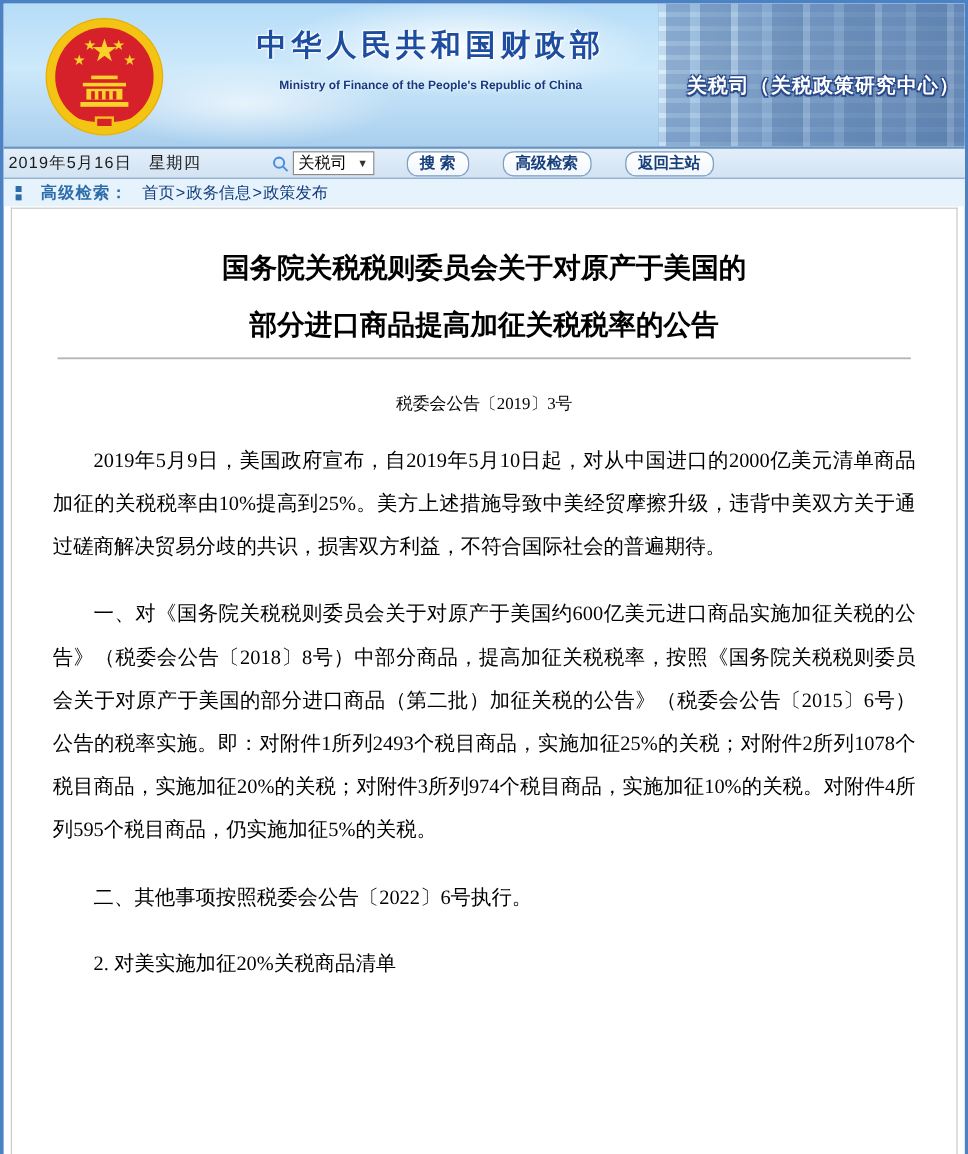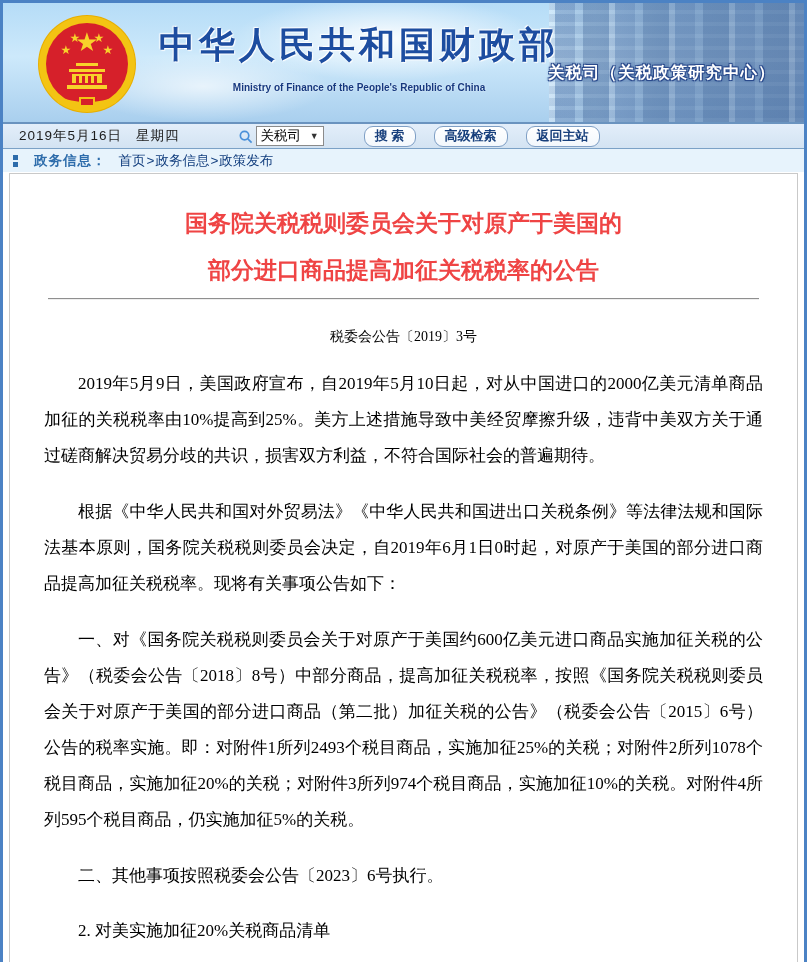--- a/index.html
+++ b/index.html
@@ -32,64 +32,64 @@
     position: absolute; top: 0; right: 0; width: 255px; height: 119px;
     background:
       linear-gradient(90deg, rgba(255,255,255,0) 0%, rgba(122,157,199,.35) 18%, rgba(96,133,180,.55) 45%, rgba(79,115,165,.6) 100%),
       repeating-linear-gradient(90deg, rgba(255,255,255,.25) 0 6px, rgba(70,105,160,.35) 6px 26px, rgba(160,190,220,.3) 26px 34px, rgba(52,88,140,.4) 34px 60px),
       repeating-linear-gradient(0deg, rgba(255,255,255,.12) 0 4px, rgba(70,100,150,.18) 4px 12px);
   }
   .emblem { position: absolute; left: 33px; top: 5px; width: 102px; height: 112px; }
   .title-block { position: absolute; left: 146px; top: 18px; width: 420px; text-align: center; }
   .ministry-cn {
     font-family: "Liberation Serif", "DejaVu Serif", serif;
-    font-size: 36px; font-weight: bold; color: #1d4da0; letter-spacing: 4px;
+    font-size: 25px; font-weight: bold; color: #1d4da0; letter-spacing: 4px;
     white-space: nowrap;
     text-shadow: 0 0 2px #ffffff, 1px 1px 1px #ffffff, -1px -1px 1px #ffffff;
   }
   .ministry-en {
     margin-top: 12px;
     font-size: 10px; font-weight: bold; color: #16387f;
     text-shadow: 0 0 2px rgba(255,255,255,.9);
     white-space: nowrap;
   }
   .dept-block {
     position: absolute; right: 4px; top: 58px; width: 252px;
-    text-align: left; line-height: 22px;
+    text-align: right; line-height: 22px;
     font-size: 16.5px; font-weight: bold; color: #ffffff; letter-spacing: 1px;
     text-shadow: -1px -1px 0 #2a4a8c, 1px -1px 0 #2a4a8c, -1px 1px 0 #2a4a8c, 1px 1px 0 #2a4a8c, 0 0 3px #1c3f80;
     white-space: nowrap;
   }
 
   
   .toolbar {
     position: relative; height: 27px;
     background: linear-gradient(180deg, #e3eefa 0%, #d3e3f2 100%);
     border-top: 2px solid #6a93bf;
     border-bottom: 1px solid #7ba1c6;
     display: flex; align-items: center;
     font-size: 13.5px; color: #1b1b1b;
   }
-  .toolbar .date-area { margin-left: 16px; white-space: nowrap; letter-spacing: 1px; }
+  .toolbar .date-area { margin-left: 4px; white-space: nowrap; letter-spacing: 1px; }
   .toolbar .weekday { margin-left: 14px; }
   .search-icon { margin-left: 58px; margin-right: 2px; width: 15px; height: 15px; flex: 0 0 auto; }
   .search-input {
     width: 276px; height: 20px;
     border: 1px solid #8b8b8b; background: #ffffff;
     font-size: 13.5px; color: #000; padding: 0 4px;
     font-family: "Liberation Sans", sans-serif;
   }
   .select-box {
     width: 68px; height: 20px; margin-left: 1px;
     border: 1px solid #8b8b8b; background: #ffffff;
     display: flex; align-items: center; justify-content: space-between;
     padding: 0 4px; font-size: 13.5px; color: #000; cursor: default;
   }
   .select-arrow { font-size: 9px; color: #333; }
-  .btn-group { display: flex; margin-left: 40px; gap: 18px; }
+  .btn-group { display: flex; margin-left: 27px; gap: 28px; }
   .tb-btn {
     min-width: 52px; height: 21px; padding: 0 10px;
     background: linear-gradient(180deg, #ffffff, #f2f7fc);
     border: 1px solid #7f9fc5; border-radius: 9px;
     font-size: 13px; font-weight: bold; color: #173f7c;
     cursor: pointer; white-space: nowrap; line-height: 18px;
     font-family: "Liberation Sans", sans-serif;
   }
 
   
@@ -109,21 +109,21 @@
   .content {
     margin: 1px 6px 0 6px;
     border: 1px solid #c9c9c9; border-bottom: none;
     background: #ffffff;
     height: 790px;
     padding: 26px 32px 0 32px;
     font-family: "Liberation Serif", "DejaVu Serif", serif;
   }
   .doc-title {
     text-align: center;
-    font-size: 23px; font-weight: bold; color: #ef4444;
+    font-size: 23px; font-weight: bold; color: #000000;
     line-height: 47px;
   }
   .title-rule {
     border: none; border-top: 1px solid #8f8f8f;
     border-bottom: 1px solid #eeeeee;
     margin: 4px 6px 0 6px; height: 0;
   }
   .doc-number {
     text-align: center; margin-top: 28px;
     font-size: 14px; color: #000;
@@ -196,40 +196,39 @@
       <button class="tb-btn">高级检索</button>
       <button class="tb-btn">返回主站</button>
     </div>
   </div>
 
   <div class="breadcrumb">
     <span class="crumb-marker">
         <i></i>
         <i></i>
       </span>
-    <span class="crumb-label">政务信息：</span>
+    <span class="crumb-label">高级检索：</span>
     <span class="crumb-links">
       <a>首页</a><span class="crumb-sep">&gt;</span><a>政务信息</a><span class="crumb-sep">&gt;</span><a>政策发布</a>
     </span>
   </div>
 
   <div class="content">
     <div class="doc-title">
       <div>国务院关税税则委员会关于对原产于美国的</div>
       <div>部分进口商品提高加征关税税率的公告</div>
     </div>
 
     <hr class="title-rule">
 
     <div class="doc-number">税委会公告〔2019〕3号</div>
 
     <div class="doc-body">
       <p>2019年5月9日，美国政府宣布，自2019年5月10日起，对从中国进口的2000亿美元清单商品加征的关税税率由10%提高到25%。美方上述措施导致中美经贸摩擦升级，违背中美双方关于通过磋商解决贸易分歧的共识，损害双方利益，不符合国际社会的普遍期待。</p>
-      <p>根据《中华人民共和国对外贸易法》《中华人民共和国进出口关税条例》等法律法规和国际法基本原则，国务院关税税则委员会决定，自2019年6月1日0时起，对原产于美国的部分进口商品提高加征关税税率。现将有关事项公告如下：</p>
       <p>一、对《国务院关税税则委员会关于对原产于美国约600亿美元进口商品实施加征关税的公告》（税委会公告〔2018〕8号）中部分商品，提高加征关税税率，按照《国务院关税税则委员会关于对原产于美国的部分进口商品（第二批）加征关税的公告》（税委会公告〔2015〕6号）公告的税率实施。即：对附件1所列2493个税目商品，实施加征25%的关税；对附件2所列1078个税目商品，实施加征20%的关税；对附件3所列974个税目商品，实施加征10%的关税。对附件4所列595个税目商品，仍实施加征5%的关税。</p>
-      <p>二、其他事项按照税委会公告〔2023〕6号执行。</p>
+      <p>二、其他事项按照税委会公告〔2022〕6号执行。</p>
 
       <p class="attach">2. 对美实施加征20%关税商品清单</p>
 
     </div>
   </div>
 
 </div>
 
 </body></html>

